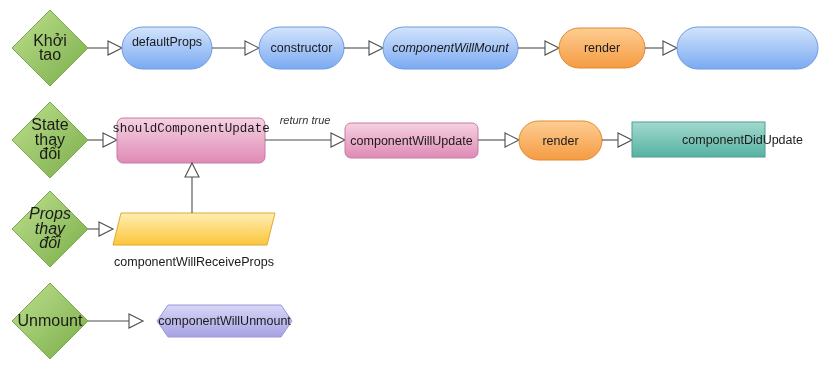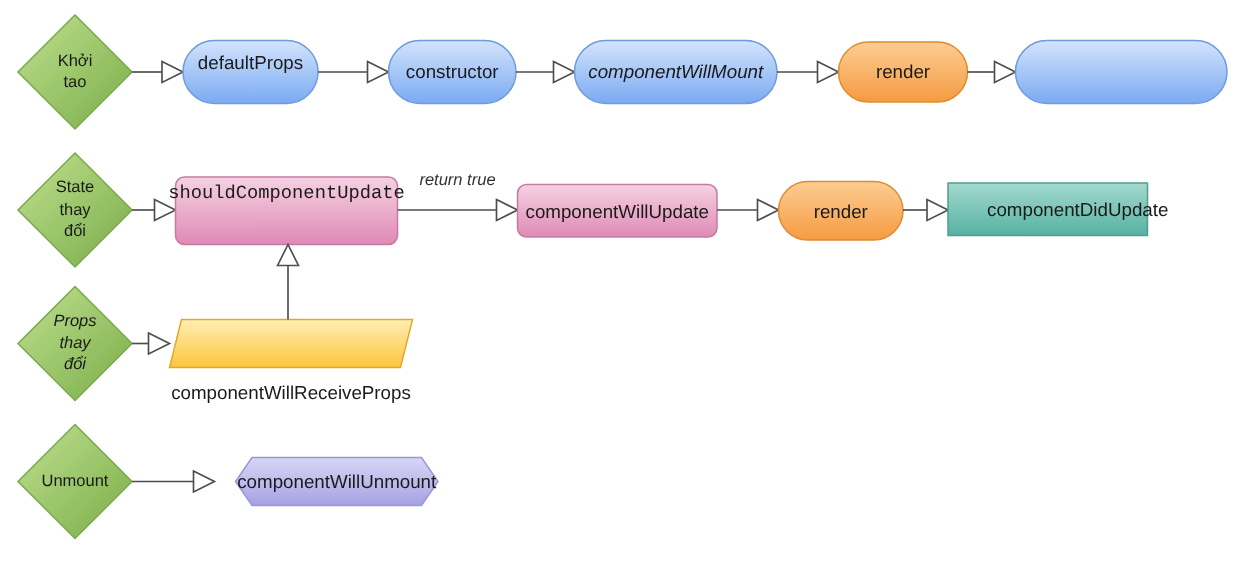--- a/index.html
+++ b/index.html
@@ -14,21 +14,21 @@
   .node-label{
     position:absolute;
     display:flex;align-items:center;justify-content:center;
     text-align:center;
     color:#1a1a1a;
     font-size:12.5px;
     line-height:14px;
     pointer-events:none;
     white-space:pre-line;
   }
-  .diamond-label{font-size:11px;line-height:14.5px;}
+  .diamond-label{font-size:16px;line-height:14.5px;}
   .edge-label{
     position:absolute;
     font-size:11px;
     color:#333333;
     text-align:center;
   }
 </style>
 </head>
 <body>
 
@@ -147,21 +147,21 @@
   <div class="node-label" style="left:259px;top:27px;width:85px;height:42px;">constructor</div>
   <div class="node-label" style="left:383px;top:27px;width:135px;height:42px;font-style:italic;">componentWillMount</div>
   <div class="node-label" style="left:559px;top:28px;width:86px;height:40px;">render</div>
 
   <div class="node-label diamond-label" style="left:12px;top:102px;width:76px;height:76px;">State
 thay
 đổi</div>
   <div class="node-label" style="left:117px;top:106px;width:148px;height:45px;font-family:Liberation Mono, monospace;">shouldComponentUpdate</div>
   <div class="node-label" style="left:345px;top:123px;width:133px;height:35px;">componentWillUpdate</div>
   <div class="node-label" style="left:519px;top:121px;width:83px;height:39px;">render</div>
-  <div class="node-label" style="left:632px;top:122px;width:133px;height:35px;padding-left:20px;">componentDidUpdate</div>
+  <div class="node-label" style="left:656px;top:122px;width:133px;height:35px;padding-left:20px;">componentDidUpdate</div>
   <div class="edge-label" style="left:272px;top:114px;width:66px;font-style:italic;">return true</div>
 
   <div class="node-label diamond-label" style="left:12px;top:191px;width:76px;height:76px;font-style:italic;">Props
 thay
 đổi</div>
   <div class="node-label" style="left:113px;top:213px;width:162px;height:32px;margin-top:33px;">componentWillReceiveProps</div>
 
   <div class="node-label" style="left:157px;top:305px;width:135px;height:32px;">componentWillUnmount</div>
   <div class="node-label diamond-label" style="left:12px;top:283px;width:76px;height:76px;">Unmount</div>
 

